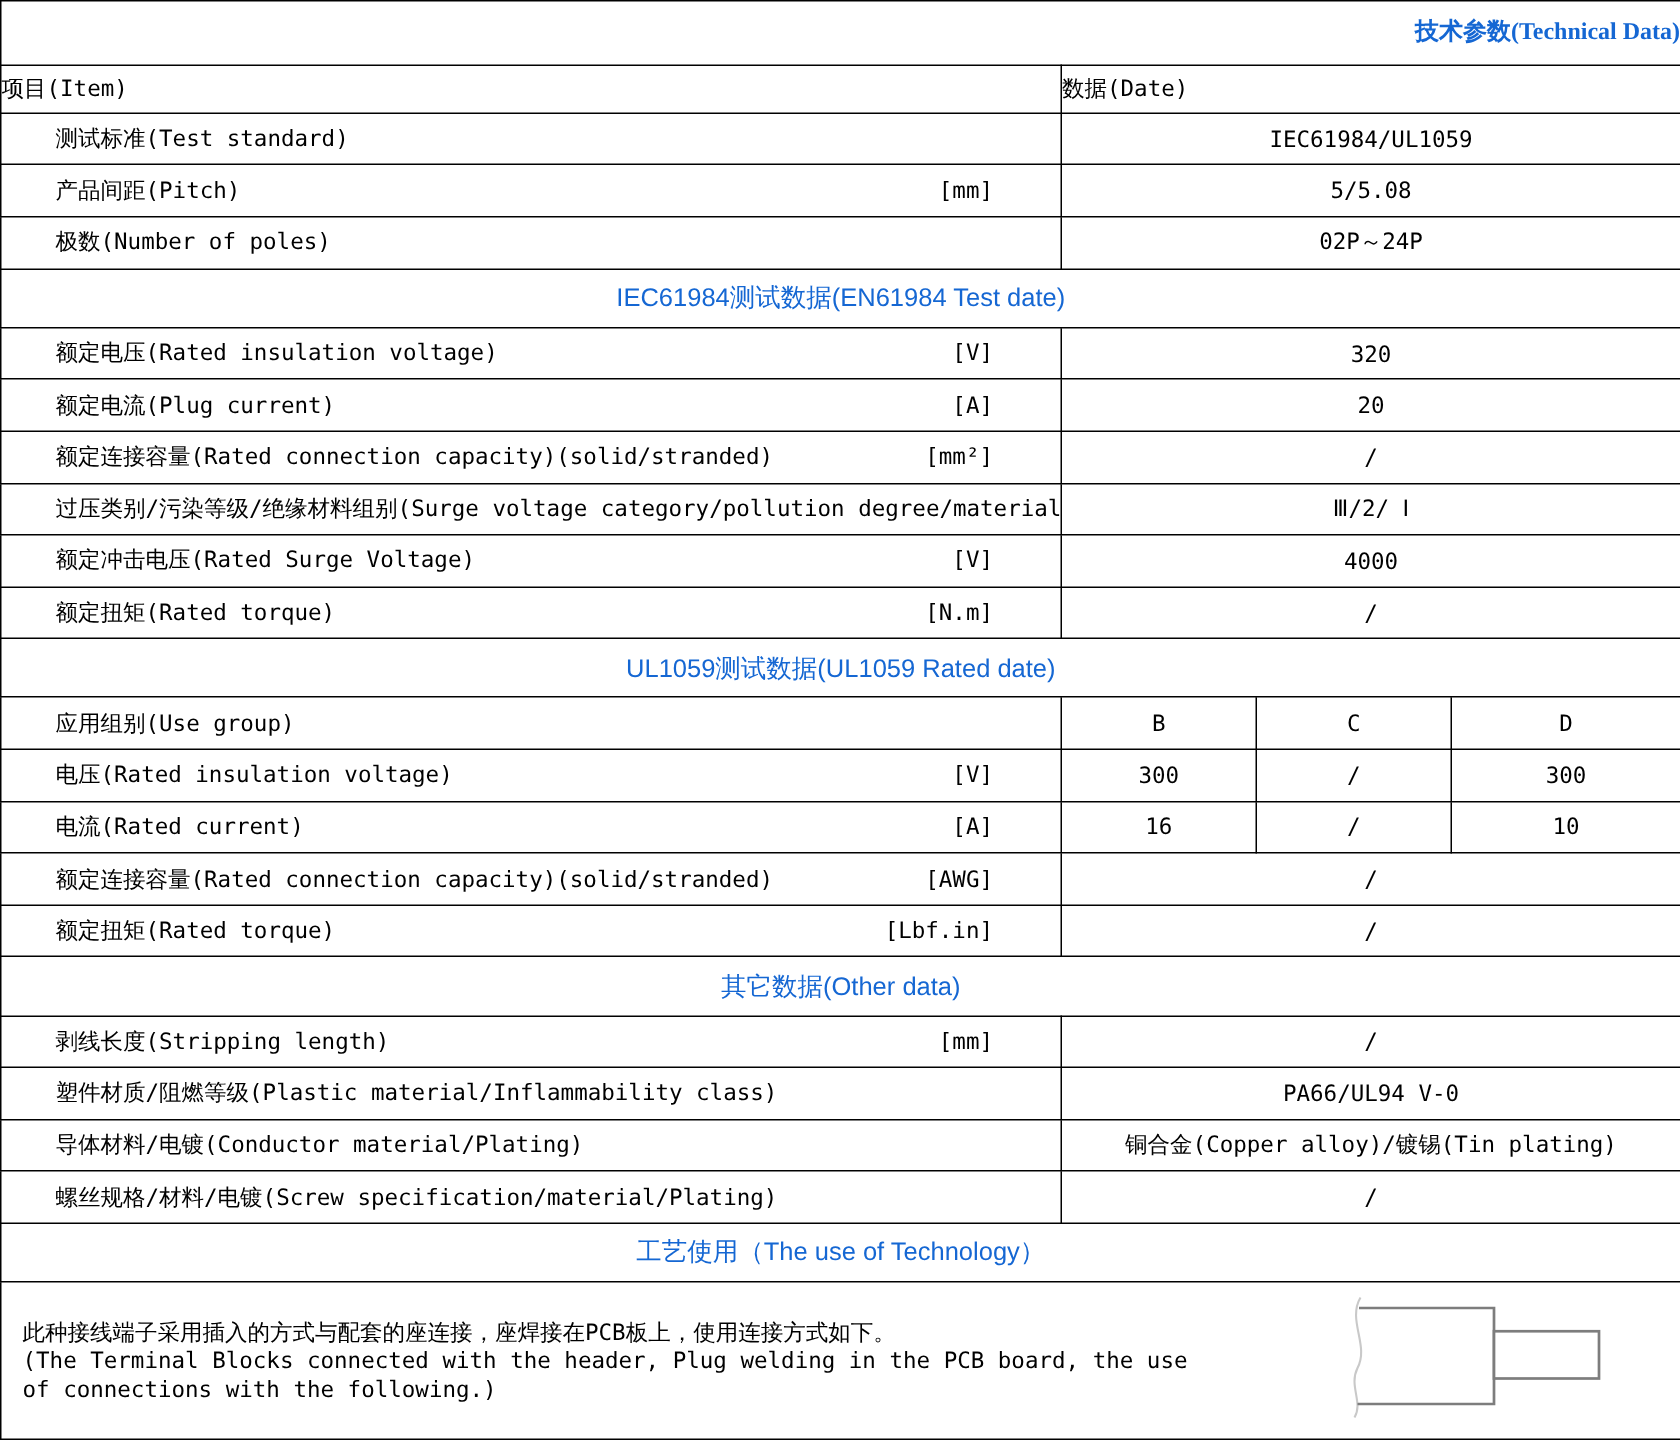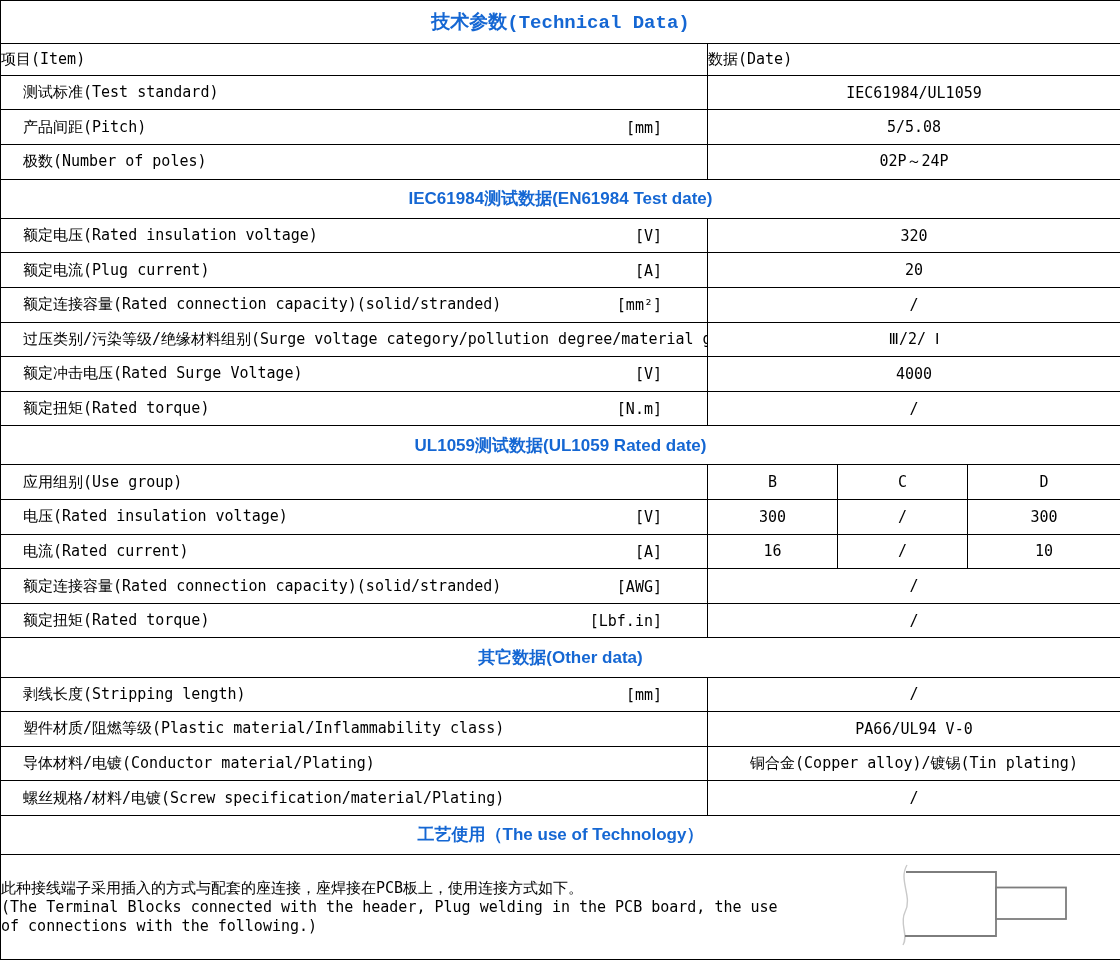--- a/index.html
+++ b/index.html
@@ -15,42 +15,42 @@
     background:#fff;
   }
   table.tech td {
     border:1.8px solid #000;
     padding:0;
     font-size:15px;
     vertical-align:middle;
   }
   tr.tr-title td {
     height:36px;
-    text-align:center;
-    font-family:Liberation Mono, monospace;
-    font-weight:bold; font-size:19px; color:var(--accent);
+    text-align:right;
+    font-family:Liberation Serif, serif;
+    font-weight:bold; font-size:16px; color:var(--accent);
   }
   tr.tr-section td {
     height:33px;
     text-align:center;
     font-family:"Liberation Sans","DejaVu Sans",sans-serif;
-    font-weight:bold; font-size:17px; color:var(--accent);
+    font-weight:normal; font-size:17px; color:var(--accent);
   }
   tr.tr-colhead td { height:27px; text-align:left; }
   tr.tr-row td { height:29px; }
   .item-cell {
-    display:flex; justify-content:space-between; align-items:flex-end;
-    padding-left:22px; padding-right:45px;
+    display:flex; justify-content:space-between; align-items:flex-start;
+    padding-left:36px; padding-right:45px;
     white-space:nowrap; overflow:hidden;
   }
   td.val { text-align:center; }
   tr.tr-bottom td { height:90px; }
   .bottom-wrap {
     display:flex; justify-content:space-between; align-items:center;
-    height:100%; padding-right:48px;
+    height:100%; padding-left:14px; padding-right:48px;
   }
   .notes { font-size:15px; line-height:19px; }
   .notes div { white-space:nowrap; }
   .drawing { flex:0 0 auto; }
 </style>
 </head>
 <body>
 
 <table class="tech">
   <colgroup>

